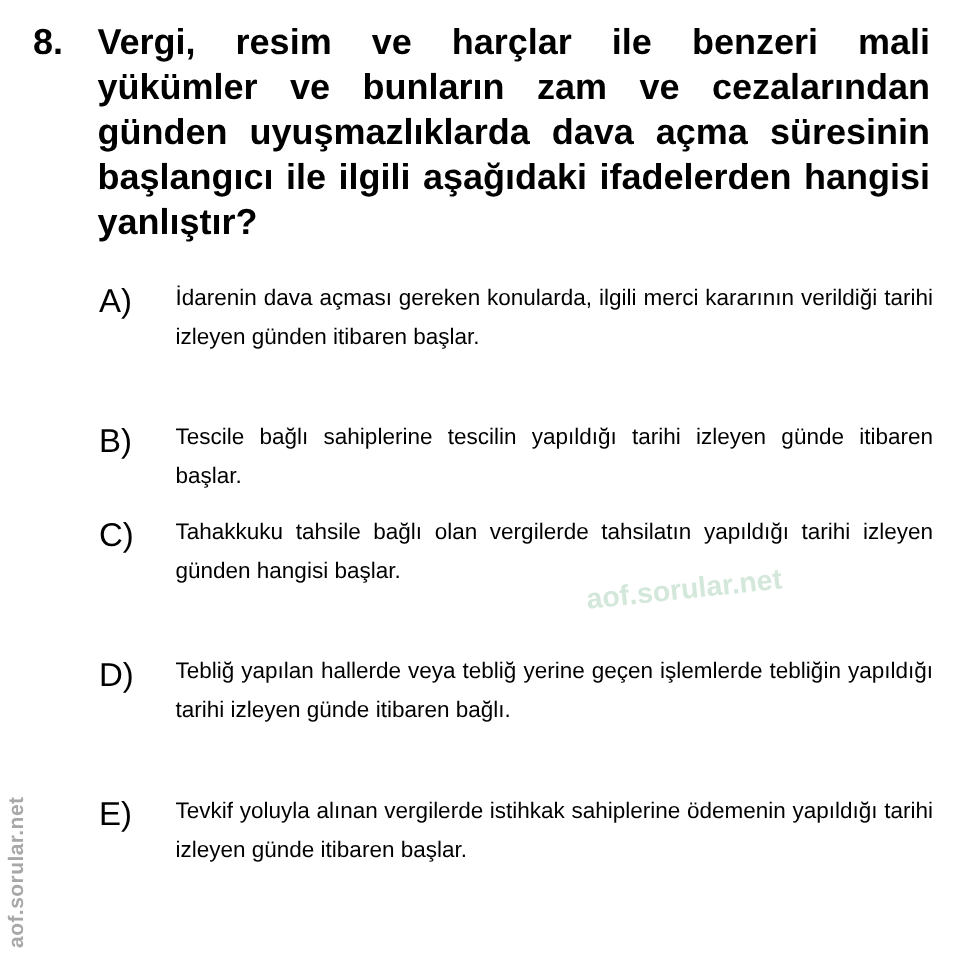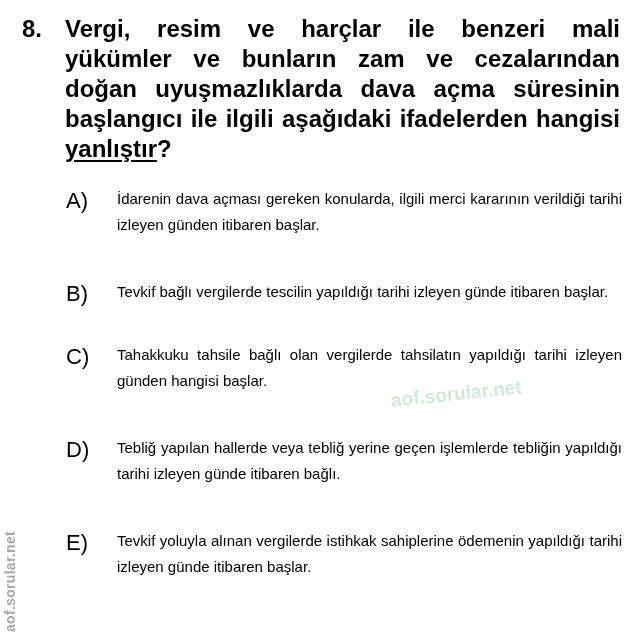--- a/index.html
+++ b/index.html
@@ -32,21 +32,20 @@
     .q-text {
       width: 555px;
       font-weight: bold;
       font-size: 24px;
       line-height: 30px;
       text-align: justify;
       text-align-last: left;
       word-spacing: 1px;
     }
     .q-text .underlined {
-      text-decoration: underline;
       text-decoration-thickness: 2px;
       text-underline-offset: 3px;
     }
     .option {
       position: absolute;
       left: 66px;
       width: 556px;
       display: flex;
     }
     .opt-letter {
@@ -90,31 +89,31 @@
       transform-origin: left top;
       white-space: nowrap;
       letter-spacing: 0.3px;
     }
   </style>
 </head>
 <body>
 
 <div class="question">
   <div class="q-number">8.</div>
-  <div class="q-text"><span>Vergi, resim ve harçlar ile benzeri mali yükümler ve bunların zam ve cezalarından doğan uyuşmazlıklarda dava açma süresinin başlangıcı ile ilgili aşağıdaki ifadelerden hangisi </span><span class="underlined">yanlıştır</span><span>?</span></div>
+  <div class="q-text"><span>Vergi, resim ve harçlar ile benzeri mali yükümler ve bunların zam ve cezalarından günden uyuşmazlıklarda dava açma süresinin başlangıcı ile ilgili aşağıdaki ifadelerden hangisi </span><span class="underlined">yanlıştır</span><span>?</span></div>
 </div>
 
 <div class="option" id="opt-a">
   <div class="opt-letter">A)</div>
   <div class="opt-text">İdarenin dava açması gereken konularda, ilgili merci kararının verildiği tarihi izleyen günden itibaren başlar.</div>
 </div>
 
 <div class="option" id="opt-b">
   <div class="opt-letter">B)</div>
-  <div class="opt-text">Tevkif bağlı vergilerde tescilin yapıldığı tarihi izleyen günde itibaren başlar.</div>
+  <div class="opt-text">Tescile bağlı sahiplerine tescilin yapıldığı tarihi izleyen günde itibaren başlar.</div>
 </div>
 
 <div class="option" id="opt-c">
   <div class="opt-letter">C)</div>
   <div class="opt-text">Tahakkuku tahsile bağlı olan vergilerde tahsilatın yapıldığı tarihi izleyen günden hangisi başlar.</div>
 </div>
 
 <div class="option" id="opt-d">
   <div class="opt-letter">D)</div>
   <div class="opt-text">Tebliğ yapılan hallerde veya tebliğ yerine geçen işlemlerde tebliğin yapıldığı tarihi izleyen günde itibaren bağlı.</div>

